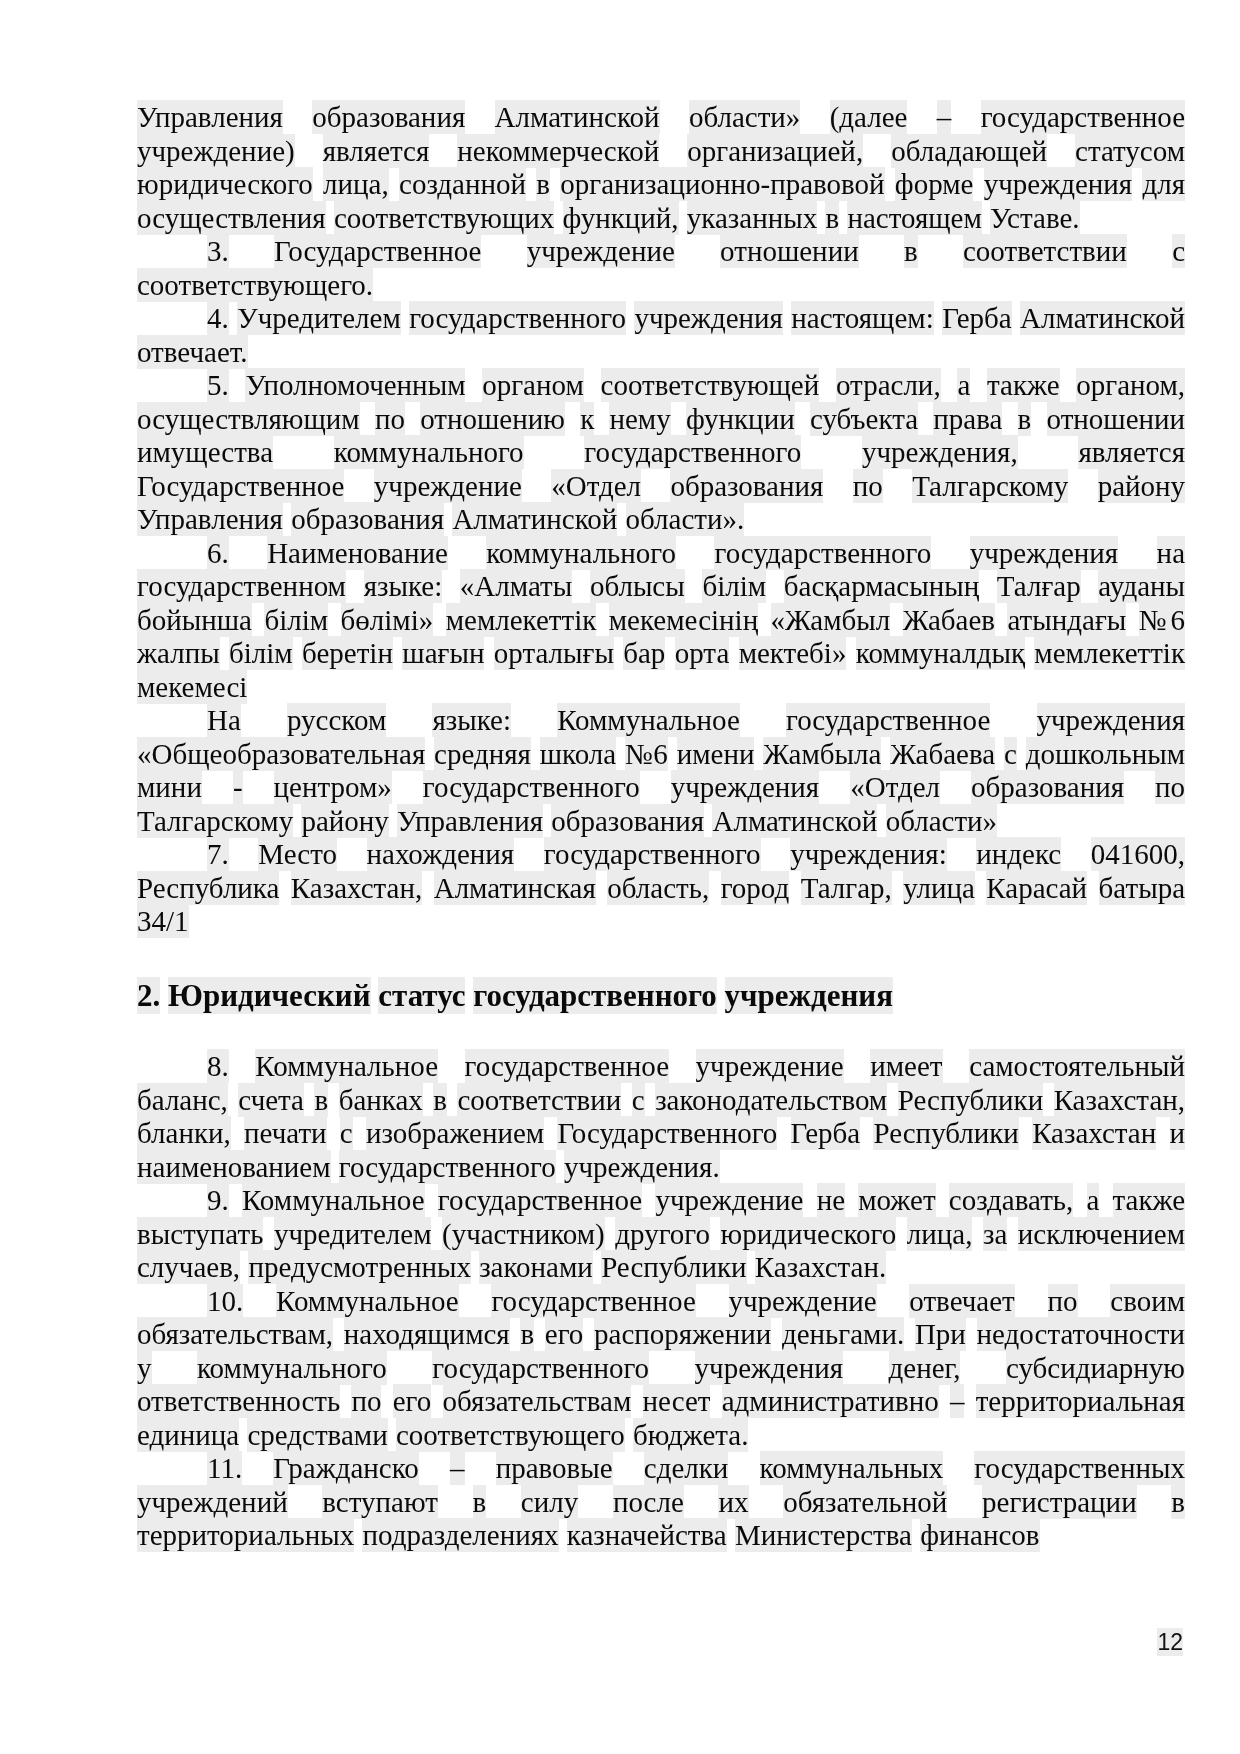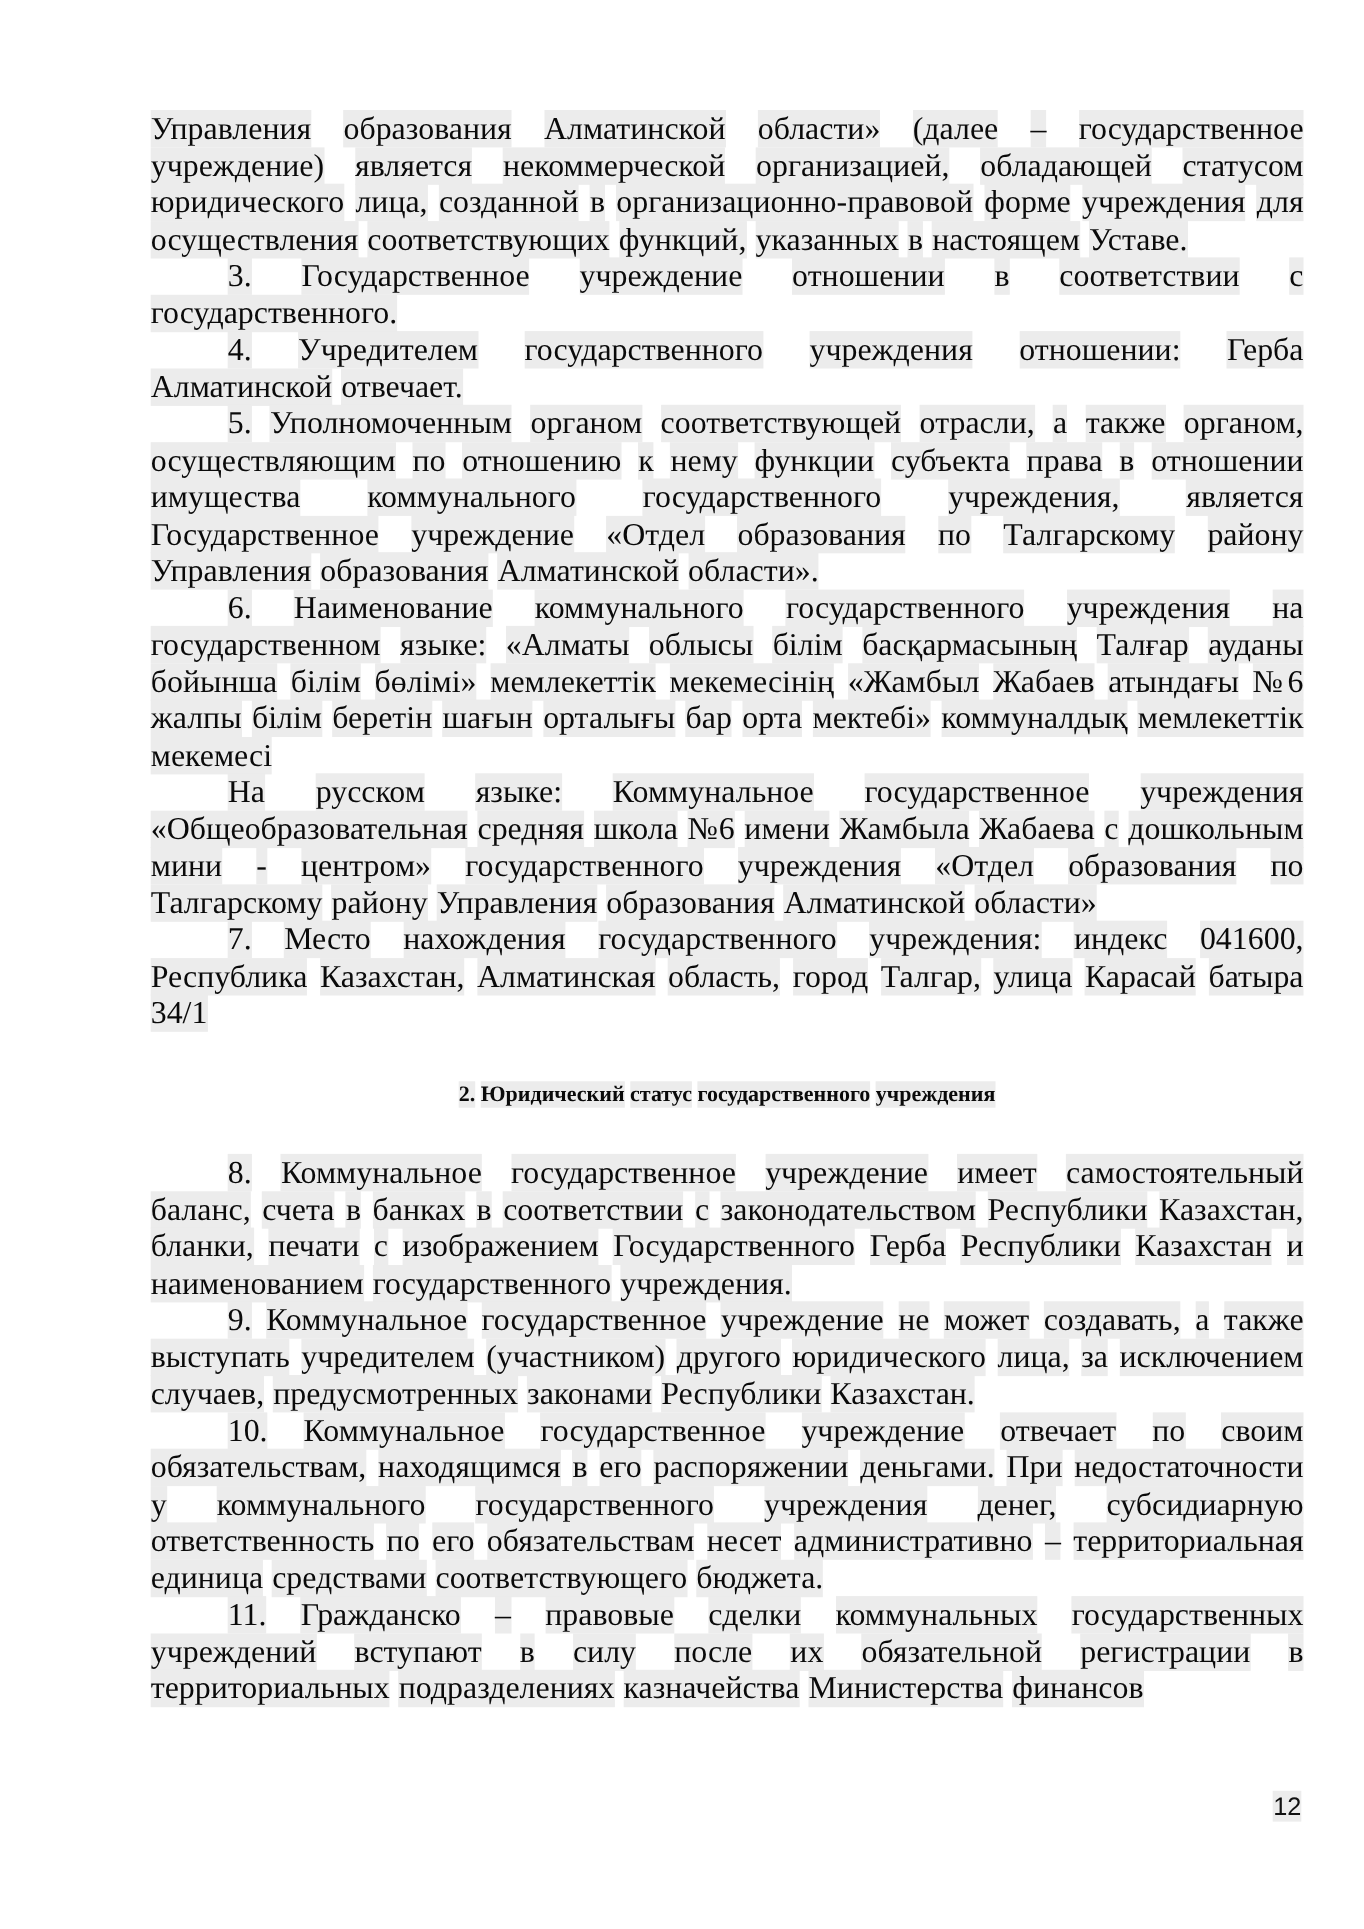--- a/index.html
+++ b/index.html
@@ -27,24 +27,24 @@
     font-size: 29px;
     line-height: 33.5px;
     text-align: justify;
     word-spacing: 1px;
   }
   .para.indent {
     text-indent: 70px;
   }
   .section-heading {
     margin: 40px 0 38px 0;
-    font-size: 20px;
+    font-size: 31px;
     line-height: 33.5px;
     font-weight: bold;
-    text-align: center;
+    text-align: left;
   }
   
   .wbg {
     background: #ececec;
     padding: 1px 0;
   }
   .page-number {
     position: absolute;
     top: 1629px;
     right: 57px;
@@ -55,23 +55,23 @@
   }
 </style>
 </head>
 <body>
 
 <div class="page-content">
 
   <p class="para"><span class="wbg">Управления</span> <span class="wbg">образования</span> <span class="wbg">Алматинской</span> <span class="wbg">области»</span> <span class="wbg">(далее</span> <span class="wbg">–</span> <span class="wbg">государственное</span> <span class="wbg">учреждение)</span> <span class="wbg">является</span> <span class="wbg">некоммерческой</span> <span class="wbg">организацией,</span> <span class="wbg">обладающей</span> <span class="wbg">статусом</span> <span class="wbg">юридического</span> <span class="wbg">лица,</span> <span class="wbg">созданной</span> <span class="wbg">в</span> <span class="wbg">организационно-правовой</span> <span class="wbg">форме</span> <span class="wbg">учреждения</span> <span class="wbg">для</span> <span class="wbg">осуществления</span> <span class="wbg">соответствующих</span> <span class="wbg">функций,</span> <span class="wbg">указанных</span> <span class="wbg">в</span> <span class="wbg">настоящем</span> <span class="wbg">Уставе.</span></p>
 
 
-  <p class="para indent"><span class="wbg">3.</span> <span class="wbg">Государственное</span> <span class="wbg">учреждение</span> <span class="wbg">отношении</span> <span class="wbg">в</span> <span class="wbg">соответствии</span> <span class="wbg">с</span> <span class="wbg">государственного.</span></p>
+  <p class="para indent"><span class="wbg">3.</span> <span class="wbg">Государственное</span> <span class="wbg">учреждение</span> <span class="wbg">отношении</span> <span class="wbg">в</span> <span class="wbg">соответствии</span> <span class="wbg">с</span> <span class="wbg">соответствующего.</span></p>
 
-  <p class="para indent"><span class="wbg">4.</span> <span class="wbg">Учредителем</span> <span class="wbg">государственного</span> <span class="wbg">учреждения</span> <span class="wbg">отношении:</span> <span class="wbg">Герба</span> <span class="wbg">Алматинской</span> <span class="wbg">отвечает.</span></p>
+  <p class="para indent"><span class="wbg">4.</span> <span class="wbg">Учредителем</span> <span class="wbg">государственного</span> <span class="wbg">учреждения</span> <span class="wbg">настоящем:</span> <span class="wbg">Герба</span> <span class="wbg">Алматинской</span> <span class="wbg">отвечает.</span></p>
 
   <p class="para indent"><span class="wbg">5.</span> <span class="wbg">Уполномоченным</span> <span class="wbg">органом</span> <span class="wbg">соответствующей</span> <span class="wbg">отрасли,</span> <span class="wbg">а</span> <span class="wbg">также</span> <span class="wbg">органом,</span> <span class="wbg">осуществляющим</span> <span class="wbg">по</span> <span class="wbg">отношению</span> <span class="wbg">к</span> <span class="wbg">нему</span> <span class="wbg">функции</span> <span class="wbg">субъекта</span> <span class="wbg">права</span> <span class="wbg">в</span> <span class="wbg">отношении</span> <span class="wbg">имущества</span> <span class="wbg">коммунального</span> <span class="wbg">государственного</span> <span class="wbg">учреждения,</span> <span class="wbg">является</span> <span class="wbg">Государственное</span> <span class="wbg">учреждение</span> <span class="wbg">«Отдел</span> <span class="wbg">образования</span> <span class="wbg">по</span> <span class="wbg">Талгарскому</span> <span class="wbg">району</span> <span class="wbg">Управления</span> <span class="wbg">образования</span> <span class="wbg">Алматинской</span> <span class="wbg">области».</span></p>
 
   <p class="para indent"><span class="wbg">6.</span> <span class="wbg">Наименование</span> <span class="wbg">коммунального</span> <span class="wbg">государственного</span> <span class="wbg">учреждения</span> <span class="wbg">на</span> <span class="wbg">государственном</span> <span class="wbg">языке:</span> <span class="wbg">«Алматы</span> <span class="wbg">облысы</span> <span class="wbg">білім</span> <span class="wbg">басқармасының</span> <span class="wbg">Талғар</span> <span class="wbg">ауданы</span> <span class="wbg">бойынша</span> <span class="wbg">білім</span> <span class="wbg">бөлімі»</span> <span class="wbg">мемлекеттік</span> <span class="wbg">мекемесінің</span> <span class="wbg">«Жамбыл</span> <span class="wbg">Жабаев</span> <span class="wbg">атындағы</span> <span class="wbg">№6</span> <span class="wbg">жалпы</span> <span class="wbg">білім</span> <span class="wbg">беретін</span> <span class="wbg">шағын</span> <span class="wbg">орталығы</span> <span class="wbg">бар</span> <span class="wbg">орта</span> <span class="wbg">мектебі»</span> <span class="wbg">коммуналдық</span> <span class="wbg">мемлекеттік</span> <span class="wbg">мекемесі</span></p>
 
   <p class="para indent"><span class="wbg">На</span> <span class="wbg">русском</span> <span class="wbg">языке:</span> <span class="wbg">Коммунальное</span> <span class="wbg">государственное</span> <span class="wbg">учреждения</span> <span class="wbg">«Общеобразовательная</span> <span class="wbg">средняя</span> <span class="wbg">школа</span> <span class="wbg">№6</span> <span class="wbg">имени</span> <span class="wbg">Жамбыла</span> <span class="wbg">Жабаева</span> <span class="wbg">с</span> <span class="wbg">дошкольным</span> <span class="wbg">мини</span> <span class="wbg">-</span> <span class="wbg">центром»</span> <span class="wbg">государственного</span> <span class="wbg">учреждения</span> <span class="wbg">«Отдел</span> <span class="wbg">образования</span> <span class="wbg">по</span> <span class="wbg">Талгарскому</span> <span class="wbg">району</span> <span class="wbg">Управления</span> <span class="wbg">образования</span> <span class="wbg">Алматинской</span> <span class="wbg">области»</span></p>
 
   <p class="para indent"><span class="wbg">7.</span> <span class="wbg">Место</span> <span class="wbg">нахождения</span> <span class="wbg">государственного</span> <span class="wbg">учреждения:</span> <span class="wbg">индекс</span> <span class="wbg">041600,</span> <span class="wbg">Республика</span> <span class="wbg">Казахстан,</span> <span class="wbg">Алматинская</span> <span class="wbg">область,</span> <span class="wbg">город</span> <span class="wbg">Талгар,</span> <span class="wbg">улица</span> <span class="wbg">Карасай</span> <span class="wbg">батыра</span> <span class="wbg">34/1</span></p>
 
   <h2 class="section-heading"><span class="wbg">2.</span> <span class="wbg">Юридический</span> <span class="wbg">статус</span> <span class="wbg">государственного</span> <span class="wbg">учреждения</span></h2>

